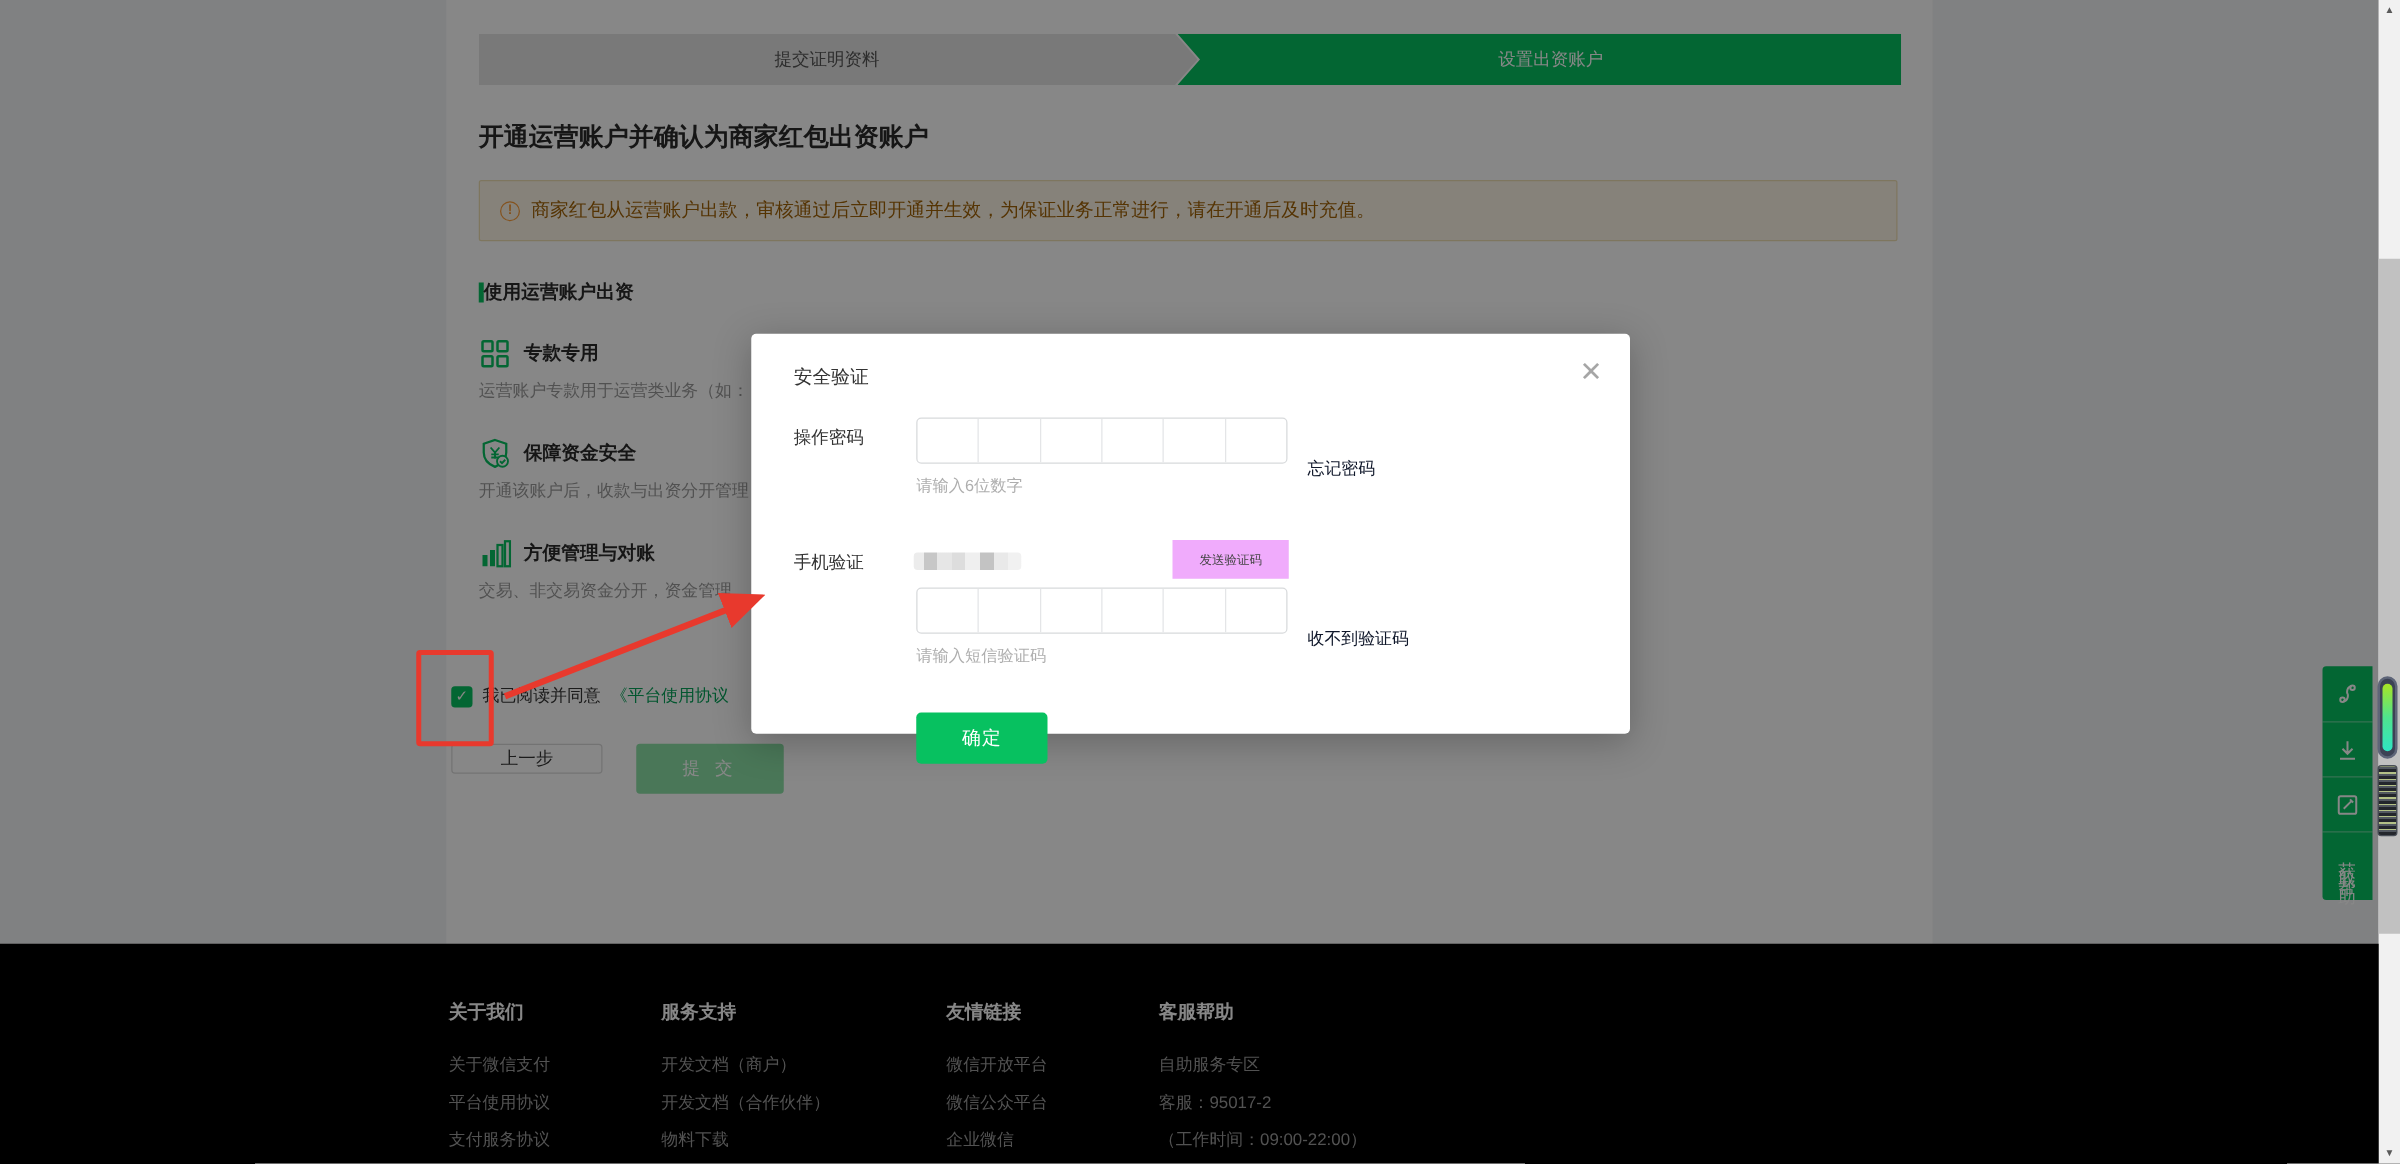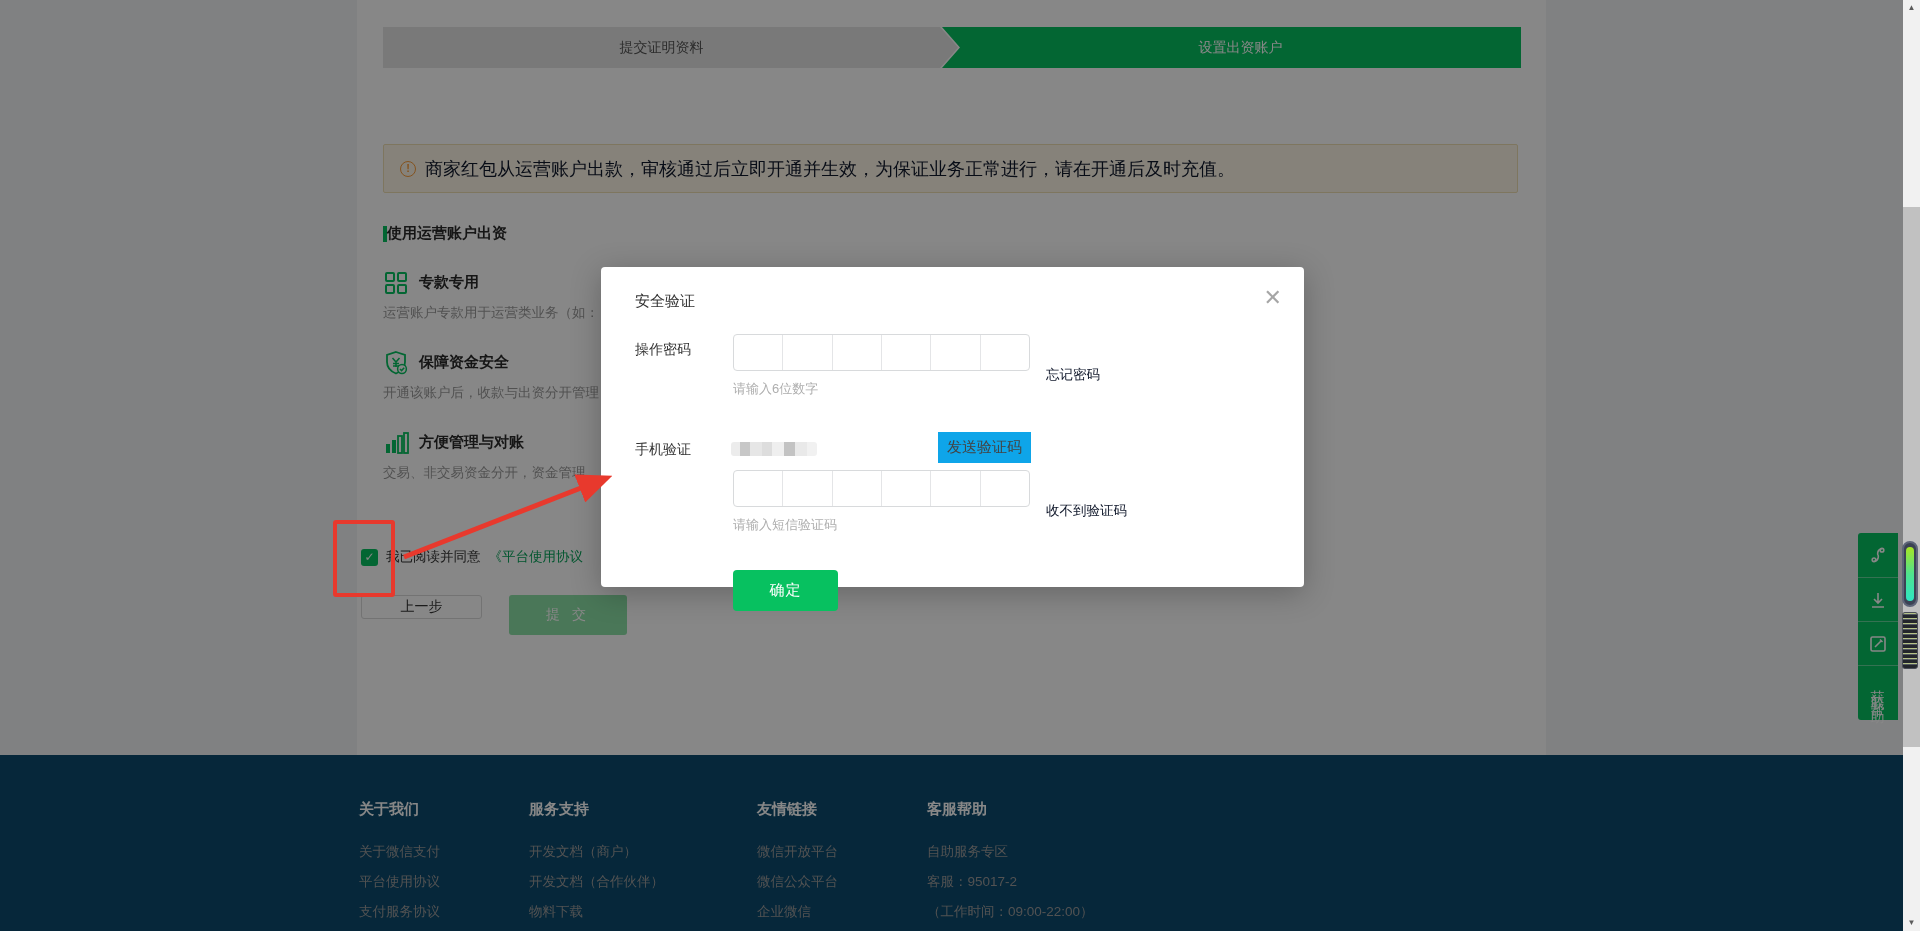--- a/index.html
+++ b/index.html
@@ -15,21 +15,21 @@
     clip-path:polygon(0 0, calc(100% - 18px) 0, 100% 50%, calc(100% - 18px) 100%, 0 100%); padding-right:18px; }
   .tab-active { left:585px; width:579px; background:#07C160; color:#fff;
     clip-path:polygon(0 0, 100% 0, 100% 100%, 0 100%, 18px 50%); padding-left:18px; }
 
   .page-title { position:absolute; left:26px; top:96px; font-size:20px; font-weight:bold; color:#2b2b2b; }
 
   .notice { position:absolute; left:26px; top:144px; width:1135px; height:49px; background:#FDF6E7;
     border:1px solid #EFDFB4; border-radius:2px; display:flex; align-items:center; padding:0 16px; gap:9px; }
   .notice-icon { width:16px; height:16px; border:1.4px solid #FA9D3B; border-radius:50%; color:#FA9D3B;
     font-size:11px; line-height:13px; text-align:center; font-weight:bold; flex:0 0 auto; }
-  .notice-text { font-size:18px; color:#0f172a; }
+  .notice-text { font-size:15px; color:#a16207; }
 
   .section-hd { position:absolute; left:26px; top:224px; display:flex; align-items:center; }
   .section-bar { width:4px; height:16px; background:#07C160; }
   .section-txt { font-size:15px; font-weight:bold; color:#2b2b2b; }
 
   .feat-icon { position:absolute; left:26px; width:26px; height:26px; color:#07C160; }
   .feat-title { position:absolute; left:62px; font-size:15px; font-weight:bold; color:#2b2b2b; }
   .feat-desc { position:absolute; left:26px; font-size:13.5px; color:#9a9a9a; white-space:nowrap; }
 
   .agree-row { position:absolute; left:4px; top:548px; display:flex; align-items:center; gap:8px; font-size:13.5px; }
@@ -37,21 +37,21 @@
     line-height:17px; text-align:center; }
   .agree-text { color:#333; }
   .agree-link { color:#07A35A; }
 
   .btn-prev { position:absolute; left:4px; top:595px; width:121px; height:24px; background:#fff;
     border:1px solid #D9D9D9; border-radius:3px; font-size:14px; color:#333; display:flex; align-items:center; justify-content:center; }
   .btn-submit { position:absolute; left:152px; top:595px; width:118px; height:40px; background:#8CE0A6;
     border-radius:3px; font-size:14px; color:#fff; display:flex; align-items:center; justify-content:center; letter-spacing:4px; }
 
   
-  .footer { position:absolute; left:0; top:755px; width:1920px; height:176px; background:#0c4a6e; }
+  .footer { position:absolute; left:0; top:755px; width:1920px; height:176px; background:#000000; }
   .fcol { position:absolute; top:0; }
   .fhead { position:absolute; top:45px; font-size:15px; font-weight:bold; color:#FFFFFF; white-space:nowrap; }
   .flink { position:absolute; font-size:13.5px; color:#9B9B9B; white-space:nowrap; }
 
   
   .side-toolbar { position:absolute; left:1858px; top:533px; width:40px; background:#07C160; border-radius:3px 0 0 3px; }
   .side-btn { width:40px; height:44px; display:flex; align-items:center; justify-content:center; color:#fff; }
   .side-btn + .side-btn, .side-help { border-top:1px solid rgba(255,255,255,.38); }
   .side-help { width:40px; padding:12px 0 14px; display:flex; justify-content:center; }
   .side-help span { writing-mode:vertical-rl; text-orientation:upright; color:#fff; font-size:14px; letter-spacing:7px; }
@@ -66,22 +66,22 @@
   .modal-close { position:absolute; right:22px; top:18px; font-size:22px; color:#A6A6A6; font-weight:300; cursor:default; }
   .m-label { position:absolute; left:34px; font-size:14px; color:#333; }
   .seg-input { position:absolute; left:132px; width:297px; height:37px; border:1px solid #D8DADC; border-radius:4px;
     display:flex; background:#fff; overflow:hidden; }
   .seg-input .cell { flex:1; }
   .seg-input .cell + .cell { border-left:1px solid #E4E5E7; }
   .m-link { position:absolute; left:445px; font-size:13.5px; color:#0f172a; white-space:nowrap;margin-top:24px; }
   .m-hint { position:absolute; left:132px; font-size:13px; color:#AEAEAE; white-space:nowrap; }
   .masked-phone { position:absolute; left:130px; top:175px; width:86px; height:14px; border-radius:3px;
     background:linear-gradient(90deg,#ECECEC 0 10%,#C7C7C7 10% 22%,#E6E6E6 22% 36%,#DDDDDD 36% 48%,#EFEFEF 48% 62%,#C3C3C3 62% 75%,#E9E9E9 75% 88%,#F1F1F1 88% 100%); }
-  .btn-send { position:absolute; left:337px; top:165px; width:93px; height:31px; background:#0ea5e9; border-radius:0;
-    font-size:15px; color:#444; display:flex; align-items:center; justify-content:center; }
+  .btn-send { position:absolute; left:337px; top:165px; width:93px; height:31px; background:#f0abfc; border-radius:0;
+    font-size:10px; color:#444; display:flex; align-items:center; justify-content:center; }
   .btn-confirm { position:absolute; left:132px; top:303px; width:105px; height:41px; background:#07C160; border-radius:4px;
     font-size:15px; color:#fff; display:flex; align-items:center; justify-content:center; letter-spacing:1px; }
 
   
   .anno-rect { position:absolute; left:333px; top:520px; width:62px; height:77px; border:4px solid #E8392D;
     border-radius:3px; z-index:30; }
   .anno-arrow { position:absolute; left:0; top:0; z-index:30; pointer-events:none; }
 
   
   .scrollbar { position:absolute; left:1903px; top:0; width:17px; height:931px; background:#F1F1F1; z-index:25; }
@@ -104,20 +104,21 @@
 
   <div class="panel">
 
     <div class="tab tab-inactive">
       <span>提交证明资料</span>
     </div>
     <div class="tab tab-active">
       <span>设置出资账户</span>
     </div>
 
+    <div class="page-title">开通运营账户并确认为商家红包出资账户</div>
 
     <div class="notice">
       <span class="notice-icon">!</span>
       <span class="notice-text">商家红包从运营账户出款，审核通过后立即开通并生效，为保证业务正常进行，请在开通后及时充值。</span>
     </div>
 
     <div class="section-hd">
       <span class="section-bar"></span>
       <span class="section-txt">使用运营账户出资</span>
     </div>

